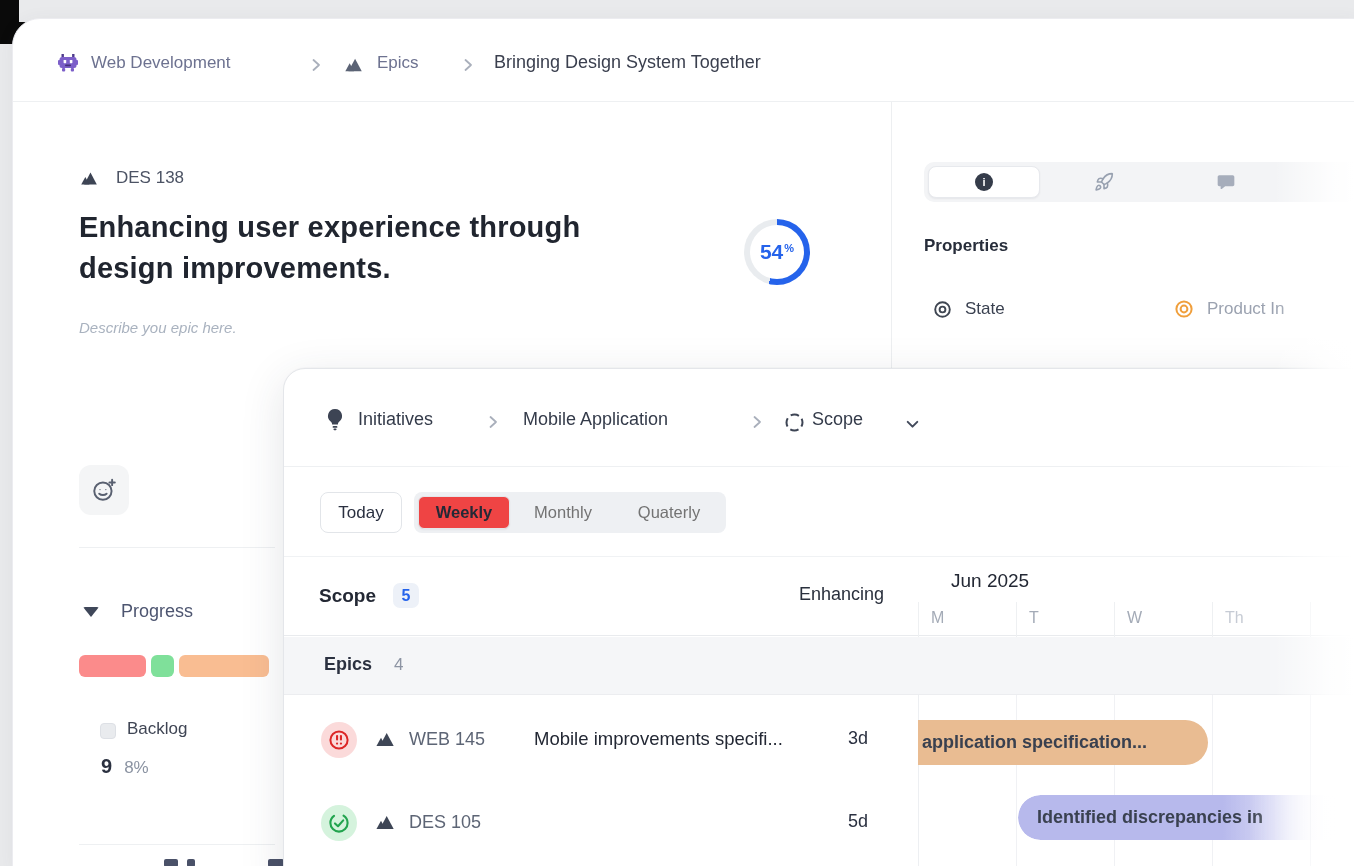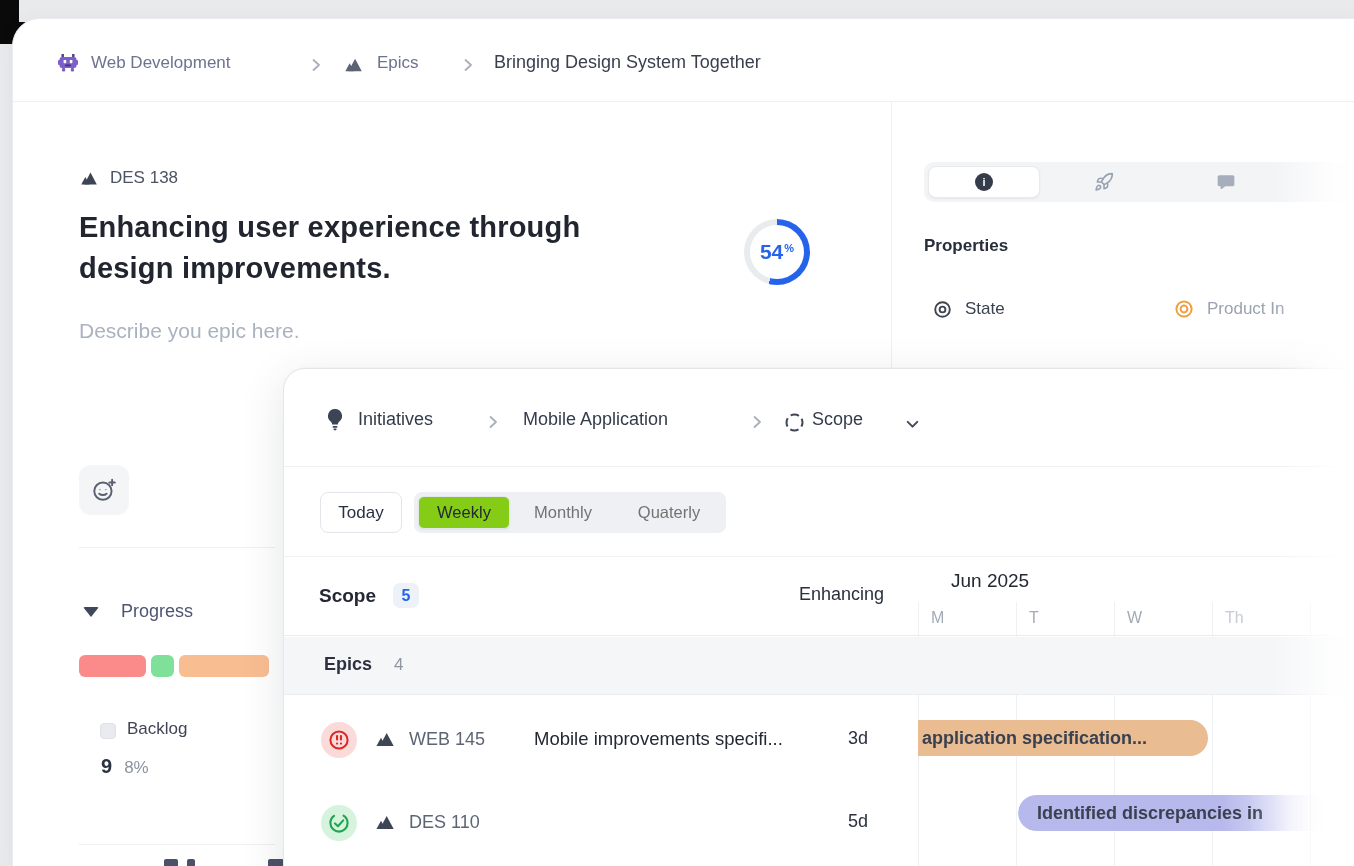--- a/index.html
+++ b/index.html
@@ -21,26 +21,26 @@
   .crumb-link { position:absolute; top:34px; font-size:17px; color:#6d7290; white-space:nowrap; }
   .crumb-web { left:78px; }
   .crumb-epics { left:364px; }
   .crumb-chev { position:absolute; top:38px; width:16px; height:16px; color:#a9afbb; }
   .chev1 { left:295px; } .chev2 { left:447px; }
   .crumb-mountain { position:absolute; left:330px; top:36px; width:20px; height:20px; color:#5b6375; }
   .crumb-current { position:absolute; left:481px; top:33px; font-size:18px; color:#3a3f4e; white-space:nowrap; }
   .crumb-divider { position:absolute; left:0; right:0; top:82px; height:1px; background:#eef0f2; }
 
   
-  .epic-id-row { position:absolute; left:66px; top:149px; display:flex; align-items:center; gap:12px; }
+  .epic-id-row { position:absolute; left:66px; top:149px; display:flex; align-items:center; gap:18px; }
   .epic-id-row .mtn { width:19px; height:19px; color:#3d4454; }
   .epic-id { font-size:17px; color:#4c5364; }
   .epic-title { position:absolute; left:66px; top:188px; width:580px; font-size:29px; line-height:41px;
     font-weight:700; color:#20252f; letter-spacing:.2px; }
-  .epic-desc { position:absolute; left:66px; top:300px; font-size:21px; color:#a9b2bf; }
+  .epic-desc { position:absolute; left:66px; top:300px; font-size:15px; color:#a9b2bf;font-style:italic; }
 
   .ring { position:absolute; left:731px; top:200px; width:66px; height:66px; border-radius:50%;
     background:conic-gradient(#2563eb 0 54%, #e9ecef 54% 100%); }
   .ring::after { content:""; position:absolute; inset:6px; border-radius:50%; background:#fff; }
   .ring-label { position:absolute; inset:0; display:flex; align-items:center; justify-content:center; z-index:1; }
   .ring-num { font-size:21px; font-weight:700; color:#2563eb; }
   .ring-pct { font-size:11px; font-weight:700; color:#2563eb; margin:-8px 0 0 1px; }
 
   .reaction-btn { position:absolute; left:66px; top:446px; width:50px; height:50px; border-radius:12px;
     background:#f4f5f6; display:flex; align-items:center; justify-content:center; color:#596070; }
@@ -100,22 +100,22 @@
   .m-scope-icon { position:absolute; left:500px; top:43px; width:21px; height:21px; color:#3d4454; }
   .m-chevdown { position:absolute; left:620px; top:47px; width:17px; height:17px; color:#434b5c; }
   .m-div1 { position:absolute; left:0; right:0; top:97px; height:1px; background:#eef0f2; }
 
   .today-btn { position:absolute; left:36px; top:123px; width:82px; height:41px; background:#fff;
     border:1px solid #e2e5e9; border-radius:8px; font-size:17px; color:#2a3040;
     display:flex; align-items:center; justify-content:center; }
   .view-switch { position:absolute; left:130px; top:123px; height:41px; background:#eef0f3; border-radius:8px;
     display:flex; align-items:center; padding:0 4px; }
   .view-opt { height:33px; display:flex; align-items:center; justify-content:center; font-size:16.5px; }
-  .view-active { width:92px; background:#84cc16; border:1px solid #e4e7ea; border-radius:6px;
-    font-weight:400; color:#232936; box-shadow:0 1px 2px rgba(20,24,40,.05);text-align:right; }
+  .view-active { width:92px; background:#ef4444; border:1px solid #e4e7ea; border-radius:6px;
+    font-weight:700; color:#232936; box-shadow:0 1px 2px rgba(20,24,40,.05);text-align:right; }
   .view-plain { width:106px; color:#737373; }
 
   .gantt-header { position:absolute; left:0; right:0; top:187px; height:80px; border-top:1px solid #f0f2f4;
     border-bottom:1px solid #e9ebee; }
   .scope-head { position:absolute; left:35px; top:26px; display:flex; align-items:center; gap:17px; }
   .scope-title { font-size:19px; font-weight:700; color:#232834; }
   .scope-badge { min-width:26px; height:25px; padding:0 6px; border-radius:7px; background:#edf1f8;
     color:#2563eb; font-size:16px; font-weight:700; display:flex; align-items:center; justify-content:center; }
   .duration-head { position:absolute; left:460px; top:27px; width:140px; text-align:right; font-size:18px; color:#2a303d; }
   .month-label { position:absolute; left:667px; top:13px; font-size:19px; color:#232834; }
@@ -139,21 +139,21 @@
   .row-1 { top:58px; } .row-2 { top:141px; }
   .state-icon { position:absolute; left:37px; top:27px; width:36px; height:36px; border-radius:50%;
     display:flex; align-items:center; justify-content:center; }
   .state-blocked { background:#fbdada; }
   .state-done { background:#d5f3dd; }
   .row-mtn { position:absolute; left:90px; top:34px; width:21px; height:21px; color:#3e4656; }
   .row-id { position:absolute; left:125px; top:34px; font-size:18px; color:#5d6575; white-space:nowrap; }
   .row-title { position:absolute; left:250px; top:33px; font-size:18.5px; color:#232834; white-space:nowrap; }
   .row-duration { position:absolute; left:564px; top:33px; font-size:18px; color:#2a3040; }
 
-  .bar { position:absolute; height:36px; display:flex; align-items:center; z-index:4;
+  .bar { position:absolute; height:45px; display:flex; align-items:center; z-index:4;
     font-size:18px; font-weight:700; color:#39404f; white-space:nowrap; overflow:hidden; }
   .bar-1 { left:634px; top:25px; width:290px; border-radius:0 23px 23px 0; background:#e9bc92; padding-left:4px; }
   .bar-2 { left:734px; top:17px; width:330px; border-radius:23px; padding-left:19px;
     background:linear-gradient(to right, #b7b9ec 62%, rgba(183,185,236,0) 97%); color:#3a4150;
     -webkit-mask-image:linear-gradient(to right,#000 70%,transparent 98%);
     mask-image:linear-gradient(to right,#000 70%,transparent 98%); }
 
   
   .edge-fade { position:absolute; right:0; top:110px; bottom:0; width:80px; z-index:40; pointer-events:none;
     background:linear-gradient(to right, rgba(255,255,255,0), rgba(255,255,255,.85) 70%, #fff); }
@@ -377,21 +377,21 @@
         <div class="state-icon state-done">
           <svg width="24" height="24" viewBox="0 0 24 24" fill="none" stroke="#22a44e" stroke-width="2.1" stroke-linecap="round" stroke-linejoin="round">
             <circle cx="12" cy="12" r="8.6" stroke-dasharray="44 10" stroke-dashoffset="9"></circle>
             <polyline points="8,12.4 11,15.2 16.2,9.4"></polyline>
           </svg>
         </div>
         <svg class="row-mtn" viewBox="0 0 24 24" fill="currentColor">
             <path d="M14.5 4.5 22.5 19.5 H6.5 Z"></path>
             <path d="M8 10 13.2 19.5 H2.8 Z"></path>
           </svg>
-        <span class="row-id">DES 110</span>
+        <span class="row-id">DES 105</span>
         <span class="row-duration">5d</span>
         <div class="bar bar-2">Identified discrepancies in</div>
       </div>
     </div>
   </div>
 
   <div class="edge-fade"></div>
 </div>
 
 </body></html>

